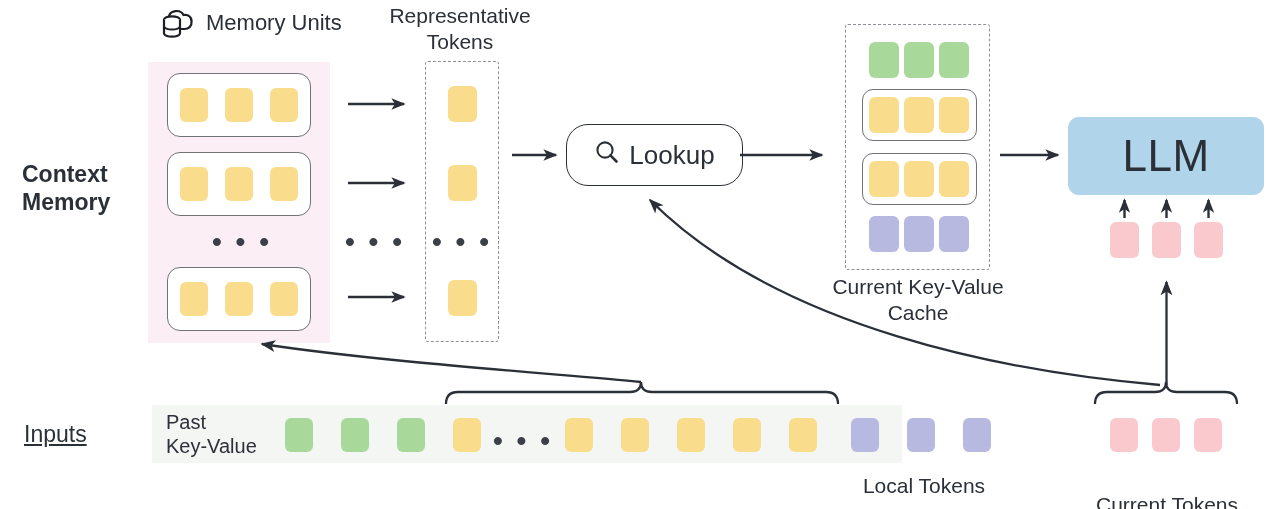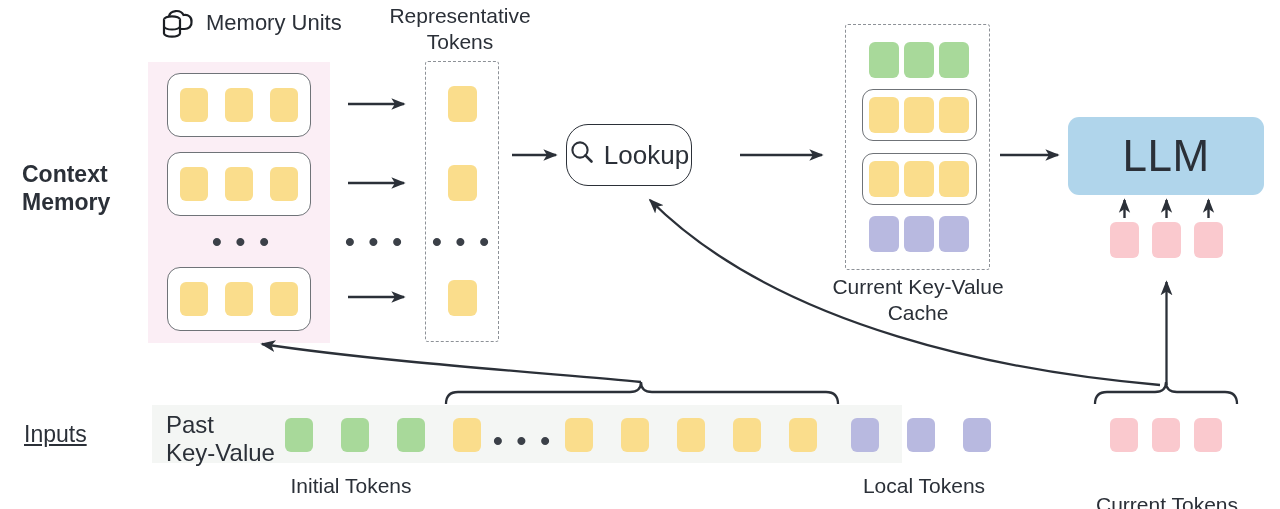--- a/index.html
+++ b/index.html
@@ -110,21 +110,21 @@
   <div class="tok yellow" style="left:270px; top:282px; width:28px; height:34px;"></div>
 
   <div class="dashed-box" style="left:425px; top:61px; width:74px; height:281px;"></div>
   <div class="tok yellow" style="left:448px; top:86px; width:29px; height:36px;"></div>
   <div class="tok yellow" style="left:448px; top:165px; width:29px; height:36px;"></div>
   <div class="dots" style="left:432px; top:228px; width:60px; text-align:center;">• • •</div>
   <div class="tok yellow" style="left:448px; top:280px; width:29px; height:36px;"></div>
 
   <div class="dots" style="left:345px; top:228px; width:60px; text-align:center;">• • •</div>
 
-  <div class="lookup-box" style="left:566px; top:124px; width:126px; height:62px;">
+  <div class="lookup-box" style="left:566px; top:124px; width:177px; height:62px;">
     <span class="mag">
       <svg width="26" height="26" viewBox="0 0 26 26">
         <circle cx="11" cy="11" r="7.6" fill="none" stroke="#2b3038" stroke-width="2.1"></circle>
         <line x1="16.4" y1="16.4" x2="22.5" y2="22.5" stroke="#2b3038" stroke-width="2.6" stroke-linecap="round"></line>
       </svg>
     </span>
     <span>Lookup</span>
   </div>
 
   <div class="dashed-box" style="left:845px; top:24px; width:145px; height:246px;"></div>
@@ -152,21 +152,21 @@
   <div class="llm-box" style="left:1068px; top:117px; width:196px; height:78px;">
     <span>LLM</span>
   </div>
 
   <div class="tok pink" style="left:1110px; top:222px; width:29px; height:36px;"></div>
   <div class="tok pink" style="left:1152px; top:222px; width:29px; height:36px;"></div>
   <div class="tok pink" style="left:1194px; top:222px; width:29px; height:36px;"></div>
 
   <div class="grey-panel" style="left:152px; top:405px; width:750px; height:58px;"></div>
 
-  <div class="lbl" style="left:166px; top:411px; width:130px; font-size:24px; line-height:1.18;">Past<br>Key-Value</div>
+  <div class="lbl" style="left:166px; top:411px; width:130px; font-size:20px; line-height:1.18;">Past<br>Key-Value</div>
 
   <div class="tok green" style="left:285px; top:418px; width:28px; height:34px;"></div>
   <div class="tok green" style="left:341px; top:418px; width:28px; height:34px;"></div>
   <div class="tok green" style="left:397px; top:418px; width:28px; height:34px;"></div>
 
   <div class="tok yellow" style="left:453px; top:418px; width:28px; height:34px;"></div>
   <div class="dots" style="left:493px; top:427px; width:56px; text-align:center;">• • •</div>
   <div class="tok yellow" style="left:565px; top:418px; width:28px; height:34px;"></div>
   <div class="tok yellow" style="left:621px; top:418px; width:28px; height:34px;"></div>
   <div class="tok yellow" style="left:677px; top:418px; width:28px; height:34px;"></div>
@@ -174,21 +174,20 @@
   <div class="tok yellow" style="left:789px; top:418px; width:28px; height:34px;"></div>
 
   <div class="tok purple" style="left:851px; top:418px; width:28px; height:34px;"></div>
   <div class="tok purple" style="left:907px; top:418px; width:28px; height:34px;"></div>
   <div class="tok purple" style="left:963px; top:418px; width:28px; height:34px;"></div>
 
   <div class="tok pink" style="left:1110px; top:418px; width:28px; height:34px;"></div>
   <div class="tok pink" style="left:1152px; top:418px; width:28px; height:34px;"></div>
   <div class="tok pink" style="left:1194px; top:418px; width:28px; height:34px;"></div>
 
-  <div class="lbl c" style="left:268px; top:473px; width:166px; font-size:21px;">Initial Tokens</div>
   <div class="lbl c" style="left:845px; top:473px; width:158px; font-size:21px;">Local Tokens</div>
   <div class="lbl c" style="left:1082px; top:473px; width:170px; font-size:21px;margin-top:19px;">Current Tokens</div>
 
   <svg class="overlay">
     <defs>
       <marker id="ah" viewBox="0 0 10 10" refX="8.5" refY="5" markerWidth="6.2" markerHeight="6.2" orient="auto-start-reverse">
         <path d="M 0 1.2 L 9.6 5 L 0 8.8 L 2.4 5 Z" fill="#2b3038"></path>
       </marker>
       <marker id="ah2" viewBox="0 0 10 10" refX="8.5" refY="5" markerWidth="6.8" markerHeight="6.8" orient="auto-start-reverse">
         <path d="M 0 1.2 L 9.6 5 L 0 8.8 L 2.4 5 Z" fill="#2b3038"></path>

